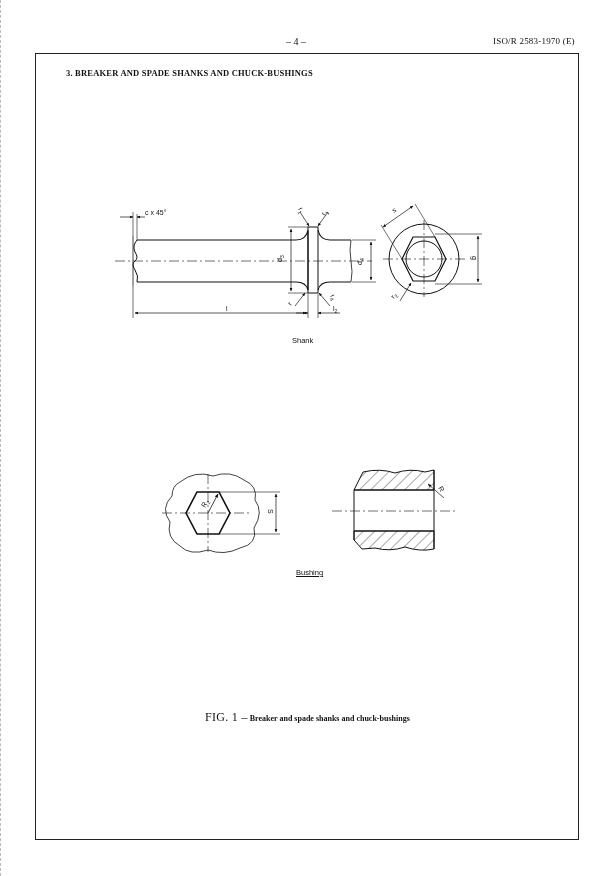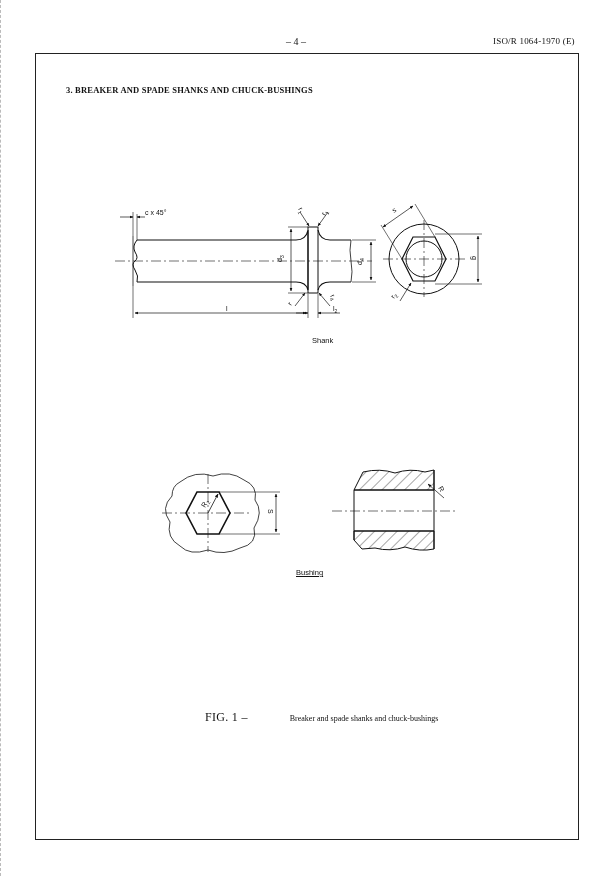--- a/index.html
+++ b/index.html
@@ -1,35 +1,35 @@
 <!DOCTYPE html>
 <html><head>
 <meta charset="utf-8">
 <style>
   html, body { margin:0; padding:0; background:#fff; }
   body { width:600px; height:876px; position:relative; overflow:hidden; font-family:"Liberation Serif", serif; color:#111; }
   .scanedge { position:absolute; left:0; top:0; width:3px; height:876px; border-left:1px dashed #bbb; }
   .page-num { position:absolute; left:286px; top:36px; font-size:10px; }
   .doc-id { position:absolute; left:493px; top:36px; font-size:9px; letter-spacing:0.2px; }
   .frame { position:absolute; left:35px; top:53px; width:544px; height:787px; border:1px solid #222; border-top:1.5px solid #222; box-sizing:border-box; }
-  .section-title { position:absolute; left:66px; top:85px; font-size:8.5px; font-weight:bold; letter-spacing:0.2px; }
+  .section-title { position:absolute; left:66px; top:68px; font-size:8.5px; font-weight:bold; letter-spacing:0.2px; }
   .caption { position:absolute; font-family:"Liberation Sans", sans-serif; font-size:7.5px; }
   .fig-caption { position:absolute; left:205px; top:710px; font-size:8px; }
   .fig-caption .lbl { font-size:12px; letter-spacing:0.3px; }
-  .fig-caption .txt { font-weight:normal;margin-left:40px; }
+  .fig-caption .txt { font-weight:bold; }
   svg { position:absolute; left:0; top:0; }
   svg text { font-family:"Liberation Sans", sans-serif; font-size:7px; fill:#111; }
 </style>
 </head>
 <body>
 
 <div class="scanedge"></div>
 
 <div class="page-num">– 4 –</div>
-<div class="doc-id">ISO/R 1064-1970 (E)</div>
+<div class="doc-id">ISO/R 2583-1970 (E)</div>
 
 <div class="frame"></div>
 
 <div class="section-title">3.  BREAKER AND SPADE SHANKS AND CHUCK-BUSHINGS</div>
 
 <svg width="600" height="876" viewBox="0 0 600 876">
   <defs>
     <marker id="arr" viewBox="0 0 10 10" refX="9" refY="5" markerWidth="5" markerHeight="5" orient="auto-start-reverse">
       <path d="M0,1 L10,5 L0,9 z" fill="#111"></path>
     </marker>
@@ -140,19 +140,19 @@
     <line x1="354" y1="490" x2="354" y2="540" fill="none"></line>
     <line x1="434" y1="470" x2="434" y2="549" fill="none"></line>
 
     <line x1="332" y1="511" x2="458" y2="511" stroke-width="0.6" stroke-dasharray="10,3,2,3" fill="none"></line>
 
     <line x1="444" y1="498" x2="428" y2="484" stroke-width="0.7" marker-end="url(#arr)" fill="none"></line>
   </g>
   <text x="0" y="0" transform="translate(438,488) rotate(60)">R</text>
 </svg>
 
-<div class="caption" style="left:312px; top:336px;">Shank</div>
+<div class="caption" style="left:292px; top:336px;">Shank</div>
 <div class="caption" style="left:296px; top:568px;text-decoration:underline;">Bushing</div>
 
 <div class="fig-caption">
   <span class="lbl">FIG. 1 –</span>
   <span class="txt">Breaker and spade shanks and chuck-bushings</span>
 </div>
 
 </body></html>

